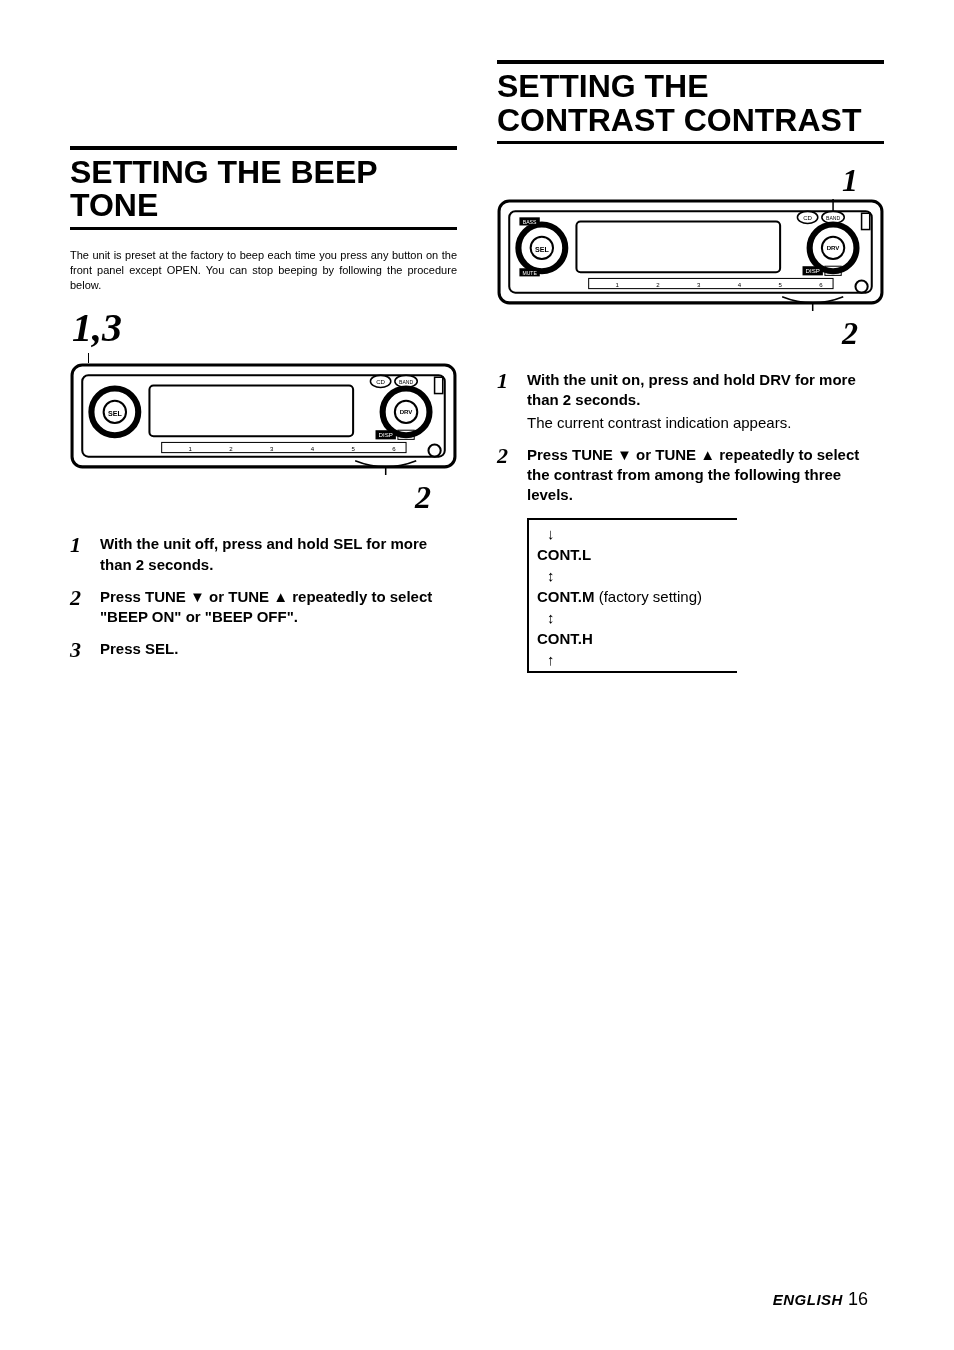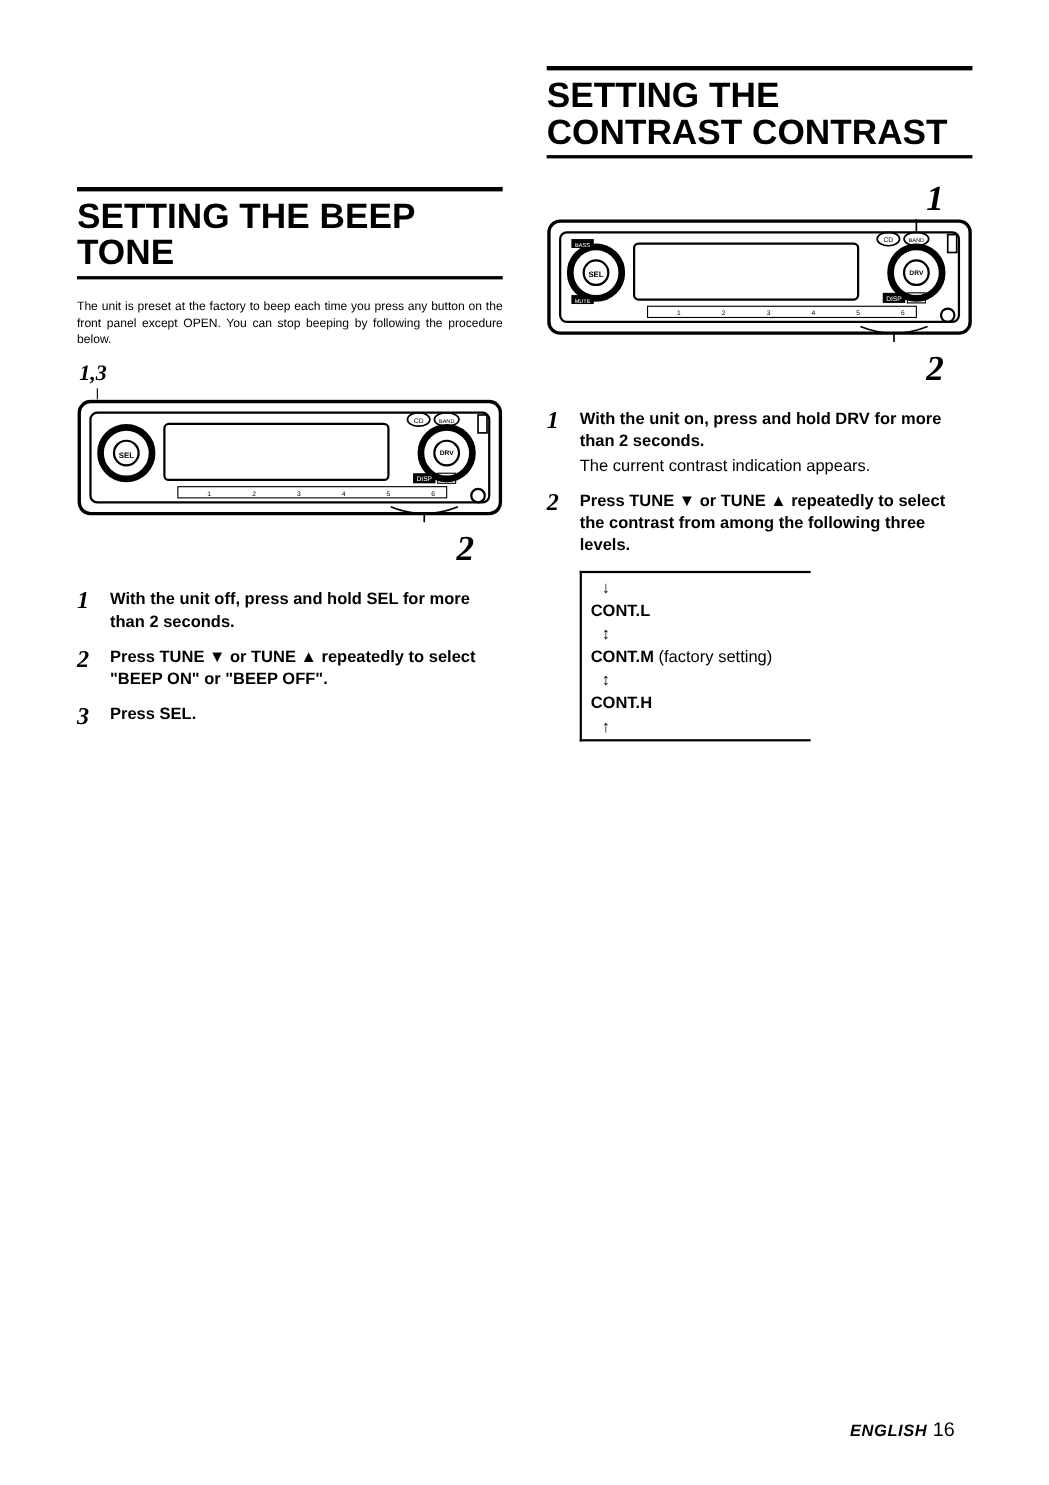--- a/index.html
+++ b/index.html
@@ -42,21 +42,21 @@
   p.body {
     font-size: 11px;
     line-height: 1.35;
     text-align: justify;
     margin-bottom: 12px;
   }
   .callout {
     font-family: "Times New Roman", serif;
     font-style: italic;
     font-weight: bold;
-    font-size: 20px;
+    font-size: 40px;
     margin: 10px 0 2px 2px;
   }
   .callout-right {
     font-family: "Times New Roman", serif;
     font-style: italic;
     font-weight: bold;
     font-size: 32px;
     text-align: right;
     margin: 2px 26px 0 0;
   }

